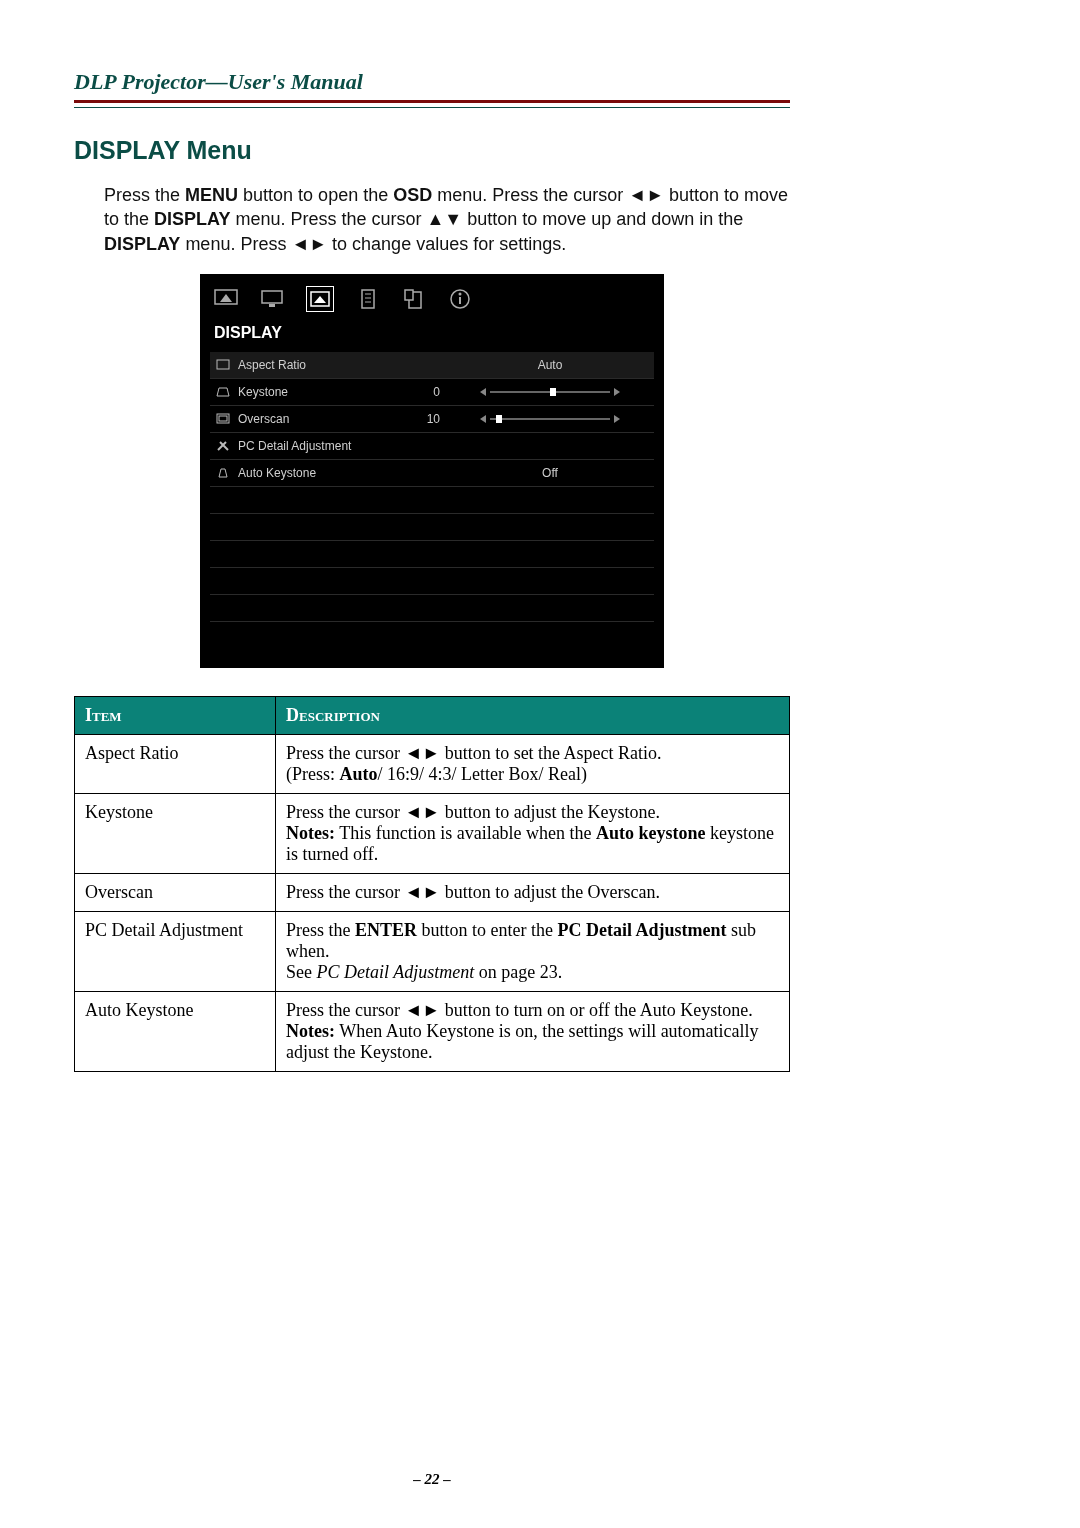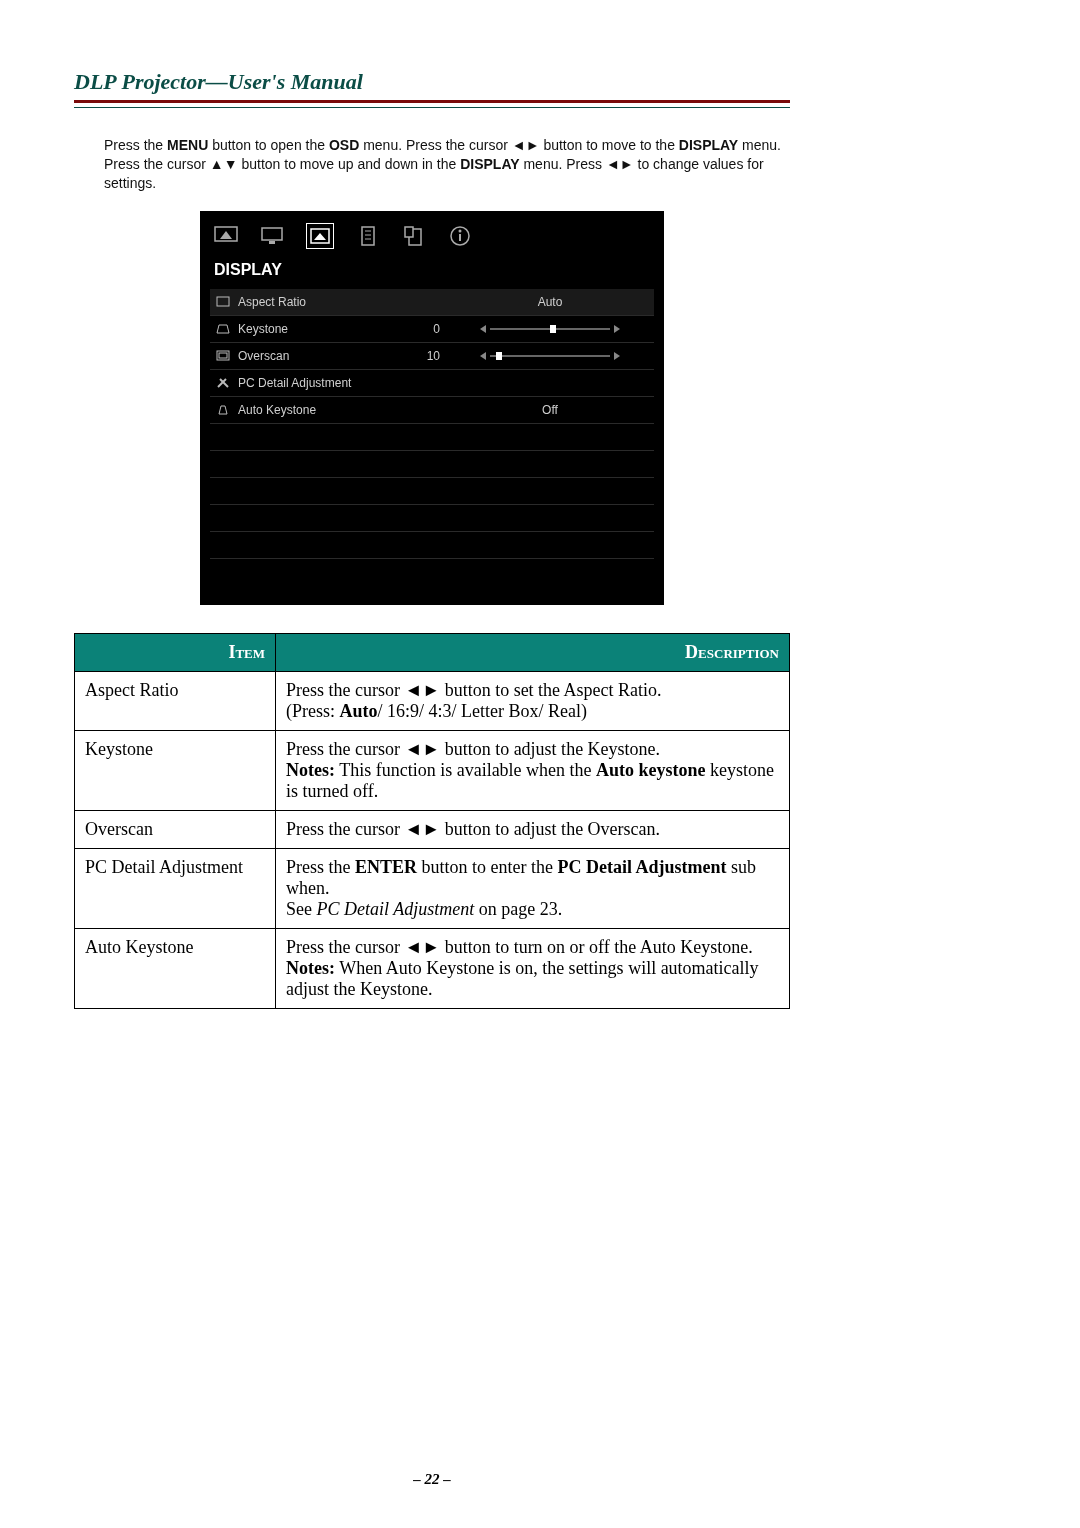--- a/index.html
+++ b/index.html
@@ -31,21 +31,21 @@
     border-bottom: 1px solid #0b4d46;
     margin-bottom: 28px;
   }
   .section-heading {
     color: #0b4d46;
     font-weight: bold;
     font-size: 25px;
     margin: 0 0 18px 0;
   }
   .intro {
-    font-size: 14px;
+    font-size: 18px;
     color: #111;
     line-height: 1.35;
     margin: 0 0 18px 30px;
   }
   .intro b { font-weight: bold; }
   .arrow { font-family: Arial; }
 
   
   .osd {
     width: 460px;
@@ -125,21 +125,21 @@
   table.def th, table.def td {
     border: 1px solid #000;
     padding: 8px 10px;
     vertical-align: top;
     text-align: left;
   }
   table.def th {
     background: #0b8278;
     color: #fff;
     font-weight: bold;
-    text-align: right;
+    text-align: left;
     font-variant: small-caps;
     font-size: 18px;
   }
   table.def td.item {
     width: 180px;
   }
   table.def i { font-style: italic; }
 
   .page-num {
     position: absolute;
@@ -153,20 +153,21 @@
   }
 </style>
 </head>
 <body>
 
 <div class="page">
 
   <div class="doc-title">DLP Projector—User's Manual</div>
   <div class="rule"></div>
 
+  <div class="section-heading">DISPLAY Menu</div>
 
   <p class="intro">
     <span>Press the </span>
     <b>MENU</b>
     <span> button to open the </span>
     <b>OSD</b>
     <span> menu. Press the cursor </span>
     <span class="arrow">◄►</span>
     <span> button to move to the </span>
     <b>DISPLAY</b>

